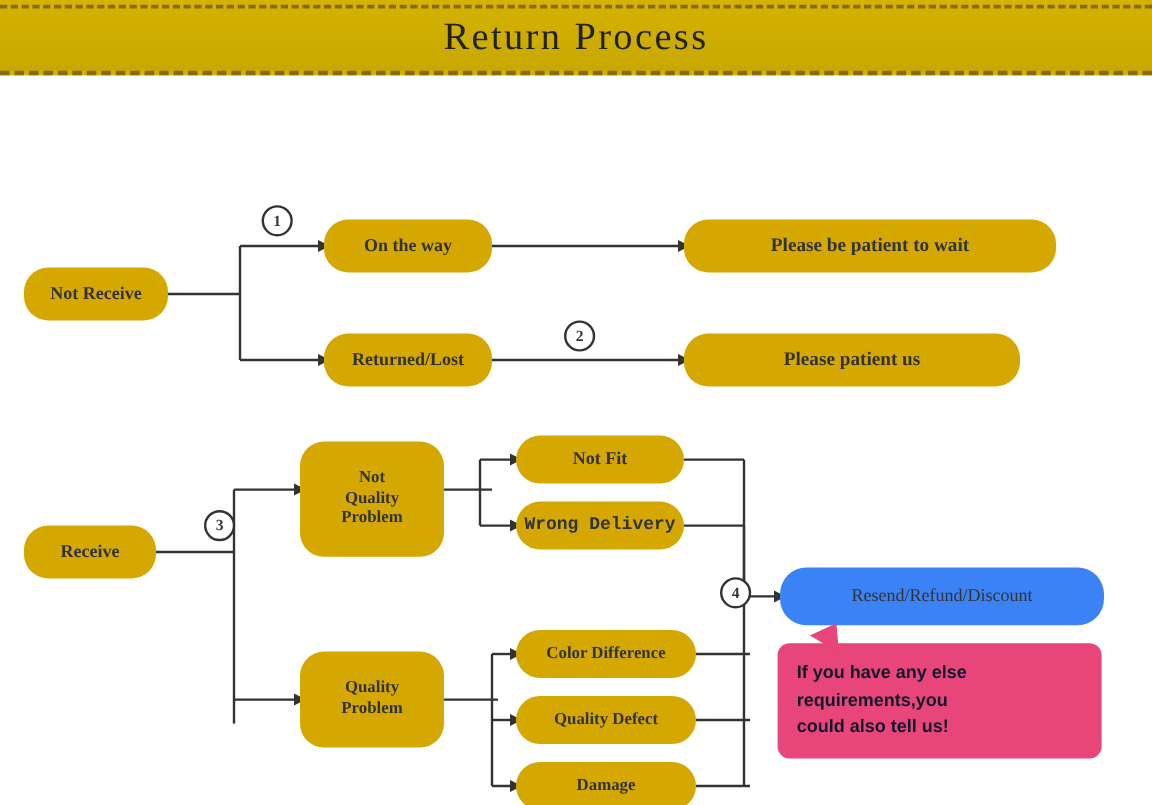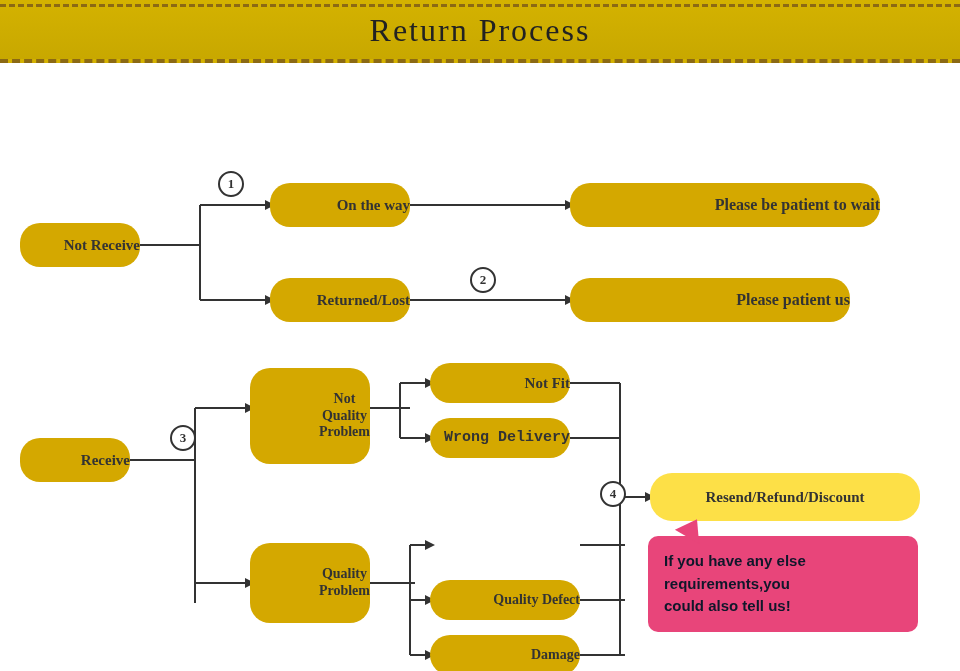--- a/index.html
+++ b/index.html
@@ -42,21 +42,21 @@
       background: #fff;
     }
 
     
     .node {
       position: absolute;
       background: #D4A800;
       border-radius: 20px;
       display: flex;
       align-items: center;
-      justify-content: flex-end;
+      justify-content: center;
       text-align: center;
       font-size: 15px;
       font-weight: 600;
       color: #333;
       line-height: 1.2;
     }
 
     
     .badge {
       position: absolute;
@@ -101,27 +101,27 @@
       left: 30px;
       width: 0; height: 0;
       border-left: 14px solid transparent;
       border-right: 14px solid transparent;
       border-bottom: 20px solid #E8457A;
       transform: rotate(30deg);
     }
 
     .callout-yellow {
       position: absolute;
-      background: #fde047;
+      background: #3b82f6;
       border-radius: 22px;
       display: flex;
       align-items: center;
       justify-content: center;
       font-size: 16px;
-      font-weight: 700;
+      font-weight: 400;
       color: #333;
     }
   </style>
 </head>
 <body>
 
 <div class="header">
   <span class="header-title">Return Process</span>
 </div>
 
@@ -222,20 +222,23 @@
   </div>
 
   <div class="node" style="left:430px; top:300px; width:140px; height:40px;">
     <span>Not Fit</span>
   </div>
 
   <div class="node" style="left:430px; top:355px; width:140px; height:40px;font-family:Liberation Mono, monospace;">
     <span>Wrong Delivery</span>
   </div>
 
+  <div class="node" style="left:430px; top:462px; width:150px; height:40px; font-size:14px;">
+    <span>Color Difference</span>
+  </div>
 
   <div class="node" style="left:430px; top:517px; width:150px; height:40px; font-size:14px;">
     <span>Quality Defect</span>
   </div>
 
   <div class="node" style="left:430px; top:572px; width:150px; height:40px; font-size:14px;">
     <span>Damage</span>
   </div>
 
   <div class="callout-yellow" style="left:650px; top:410px; width:270px; height:48px; font-size:15px;">

